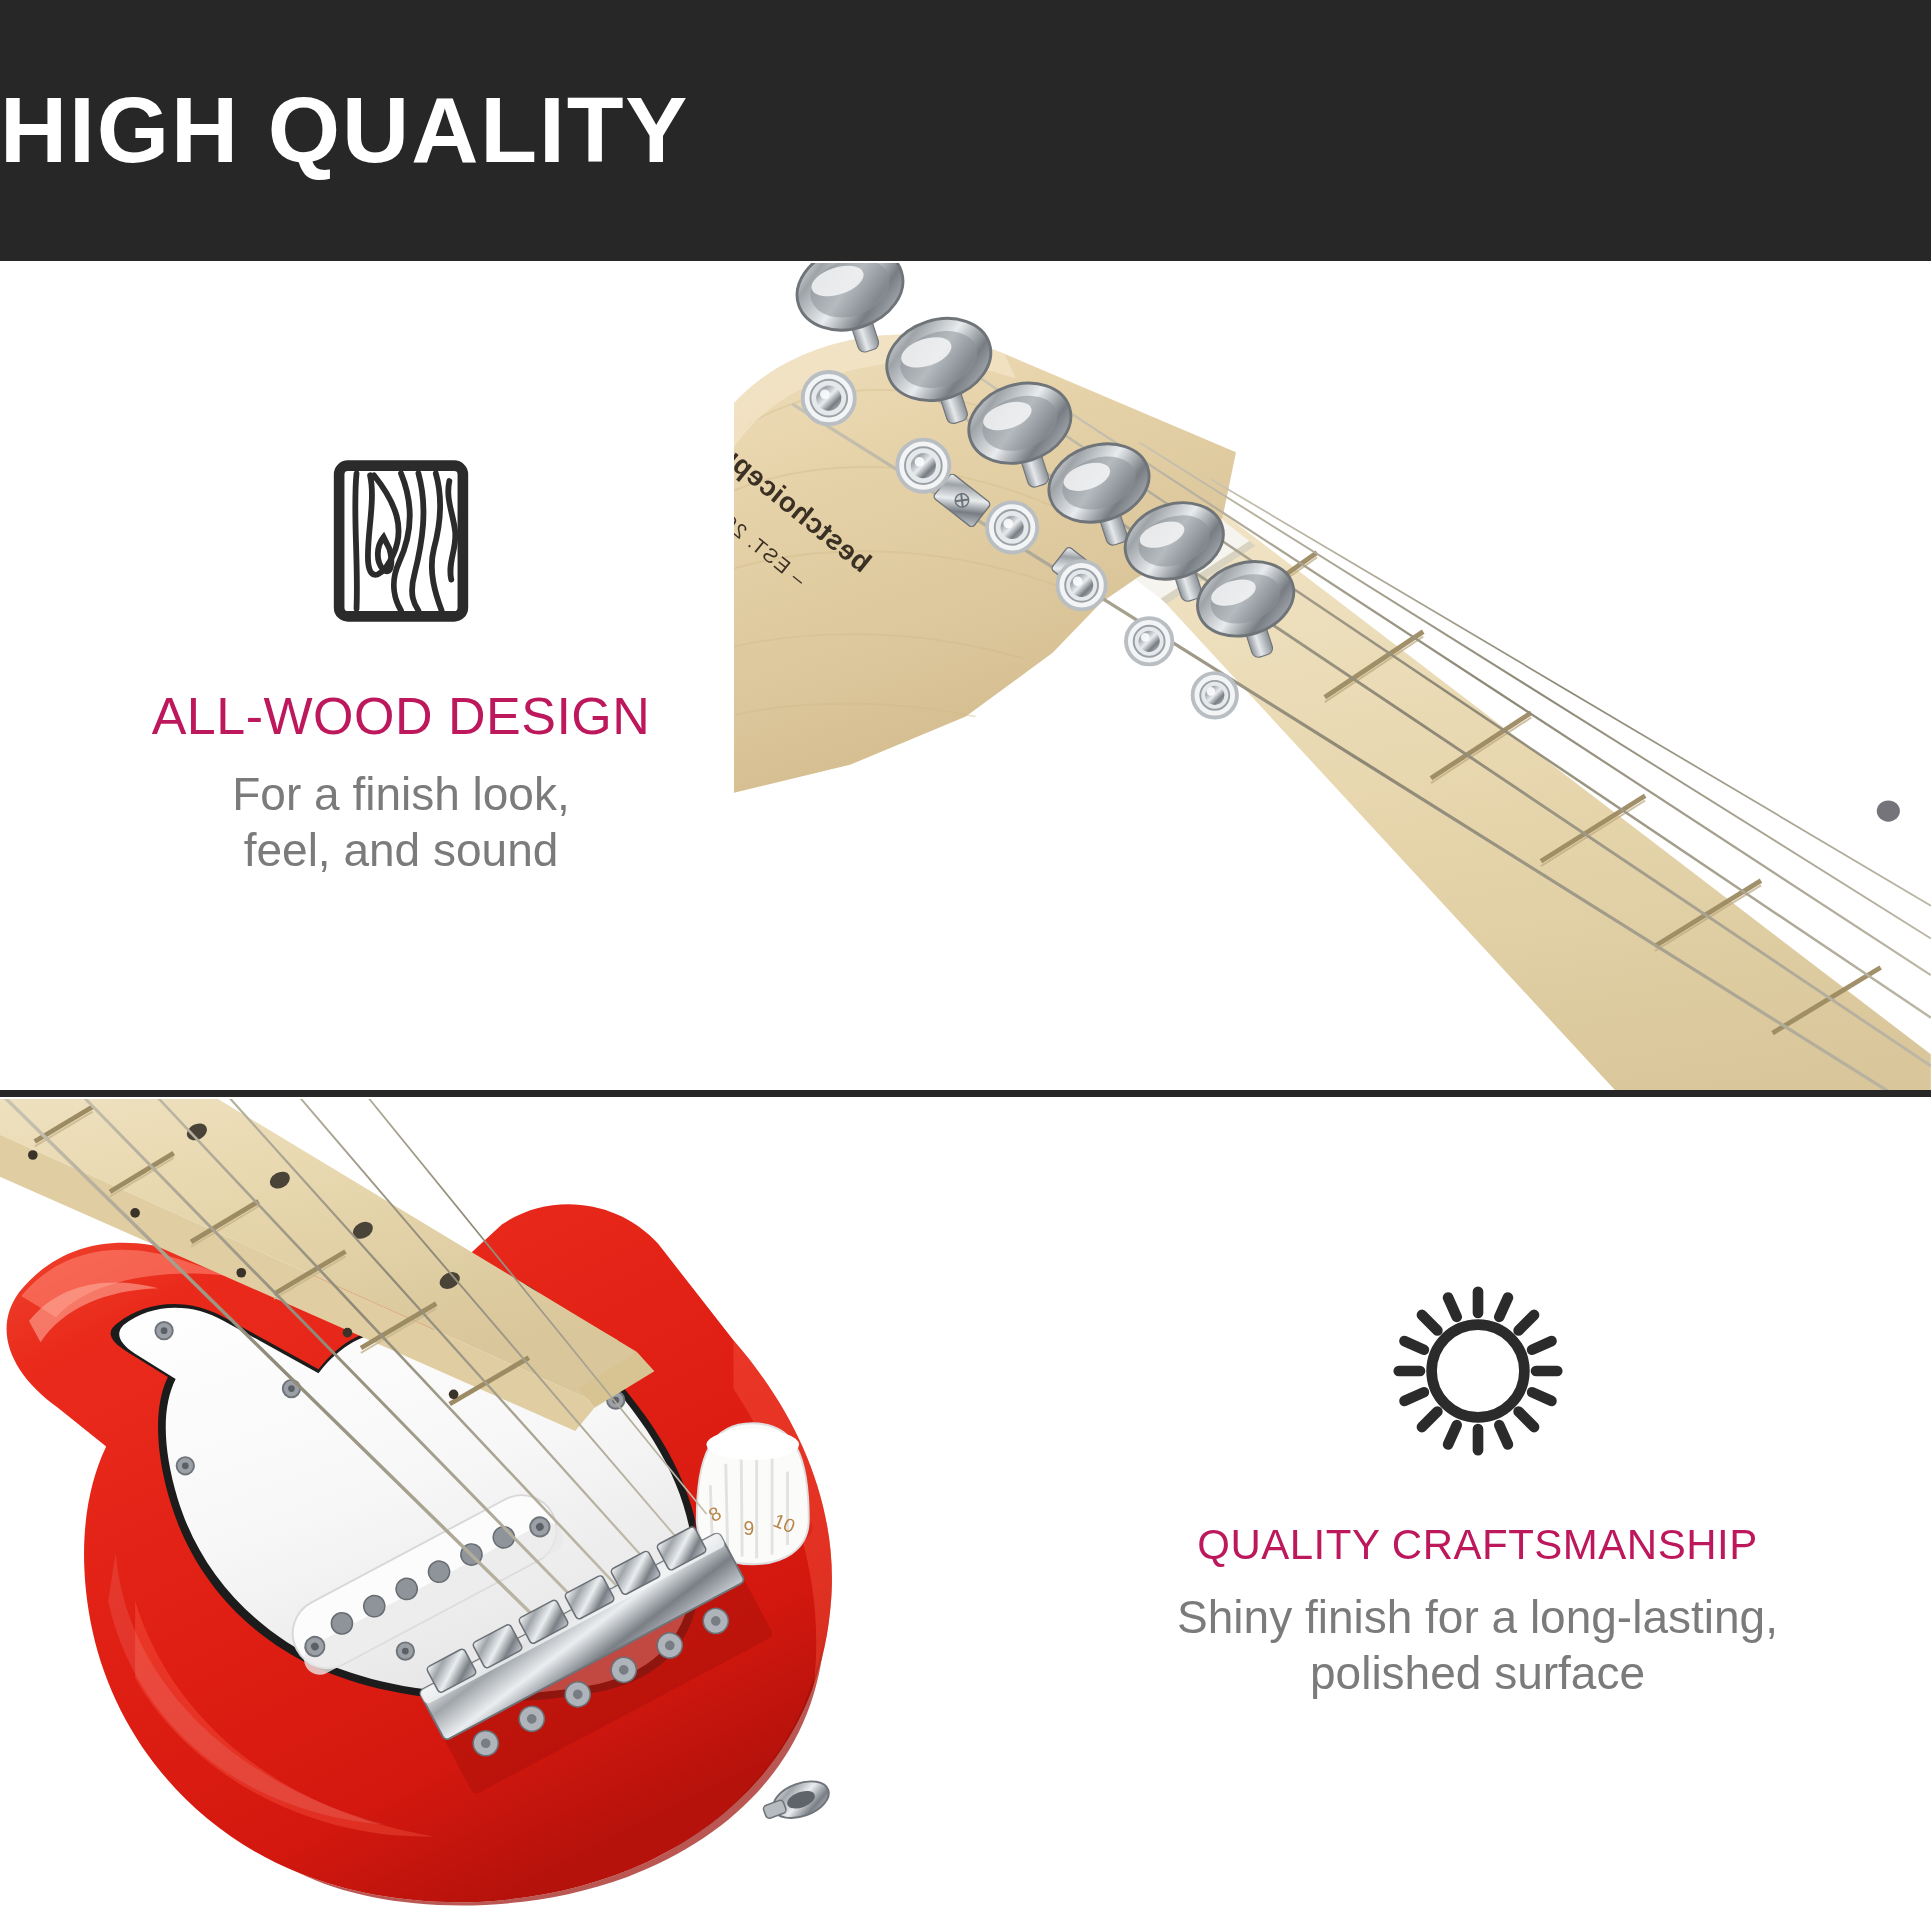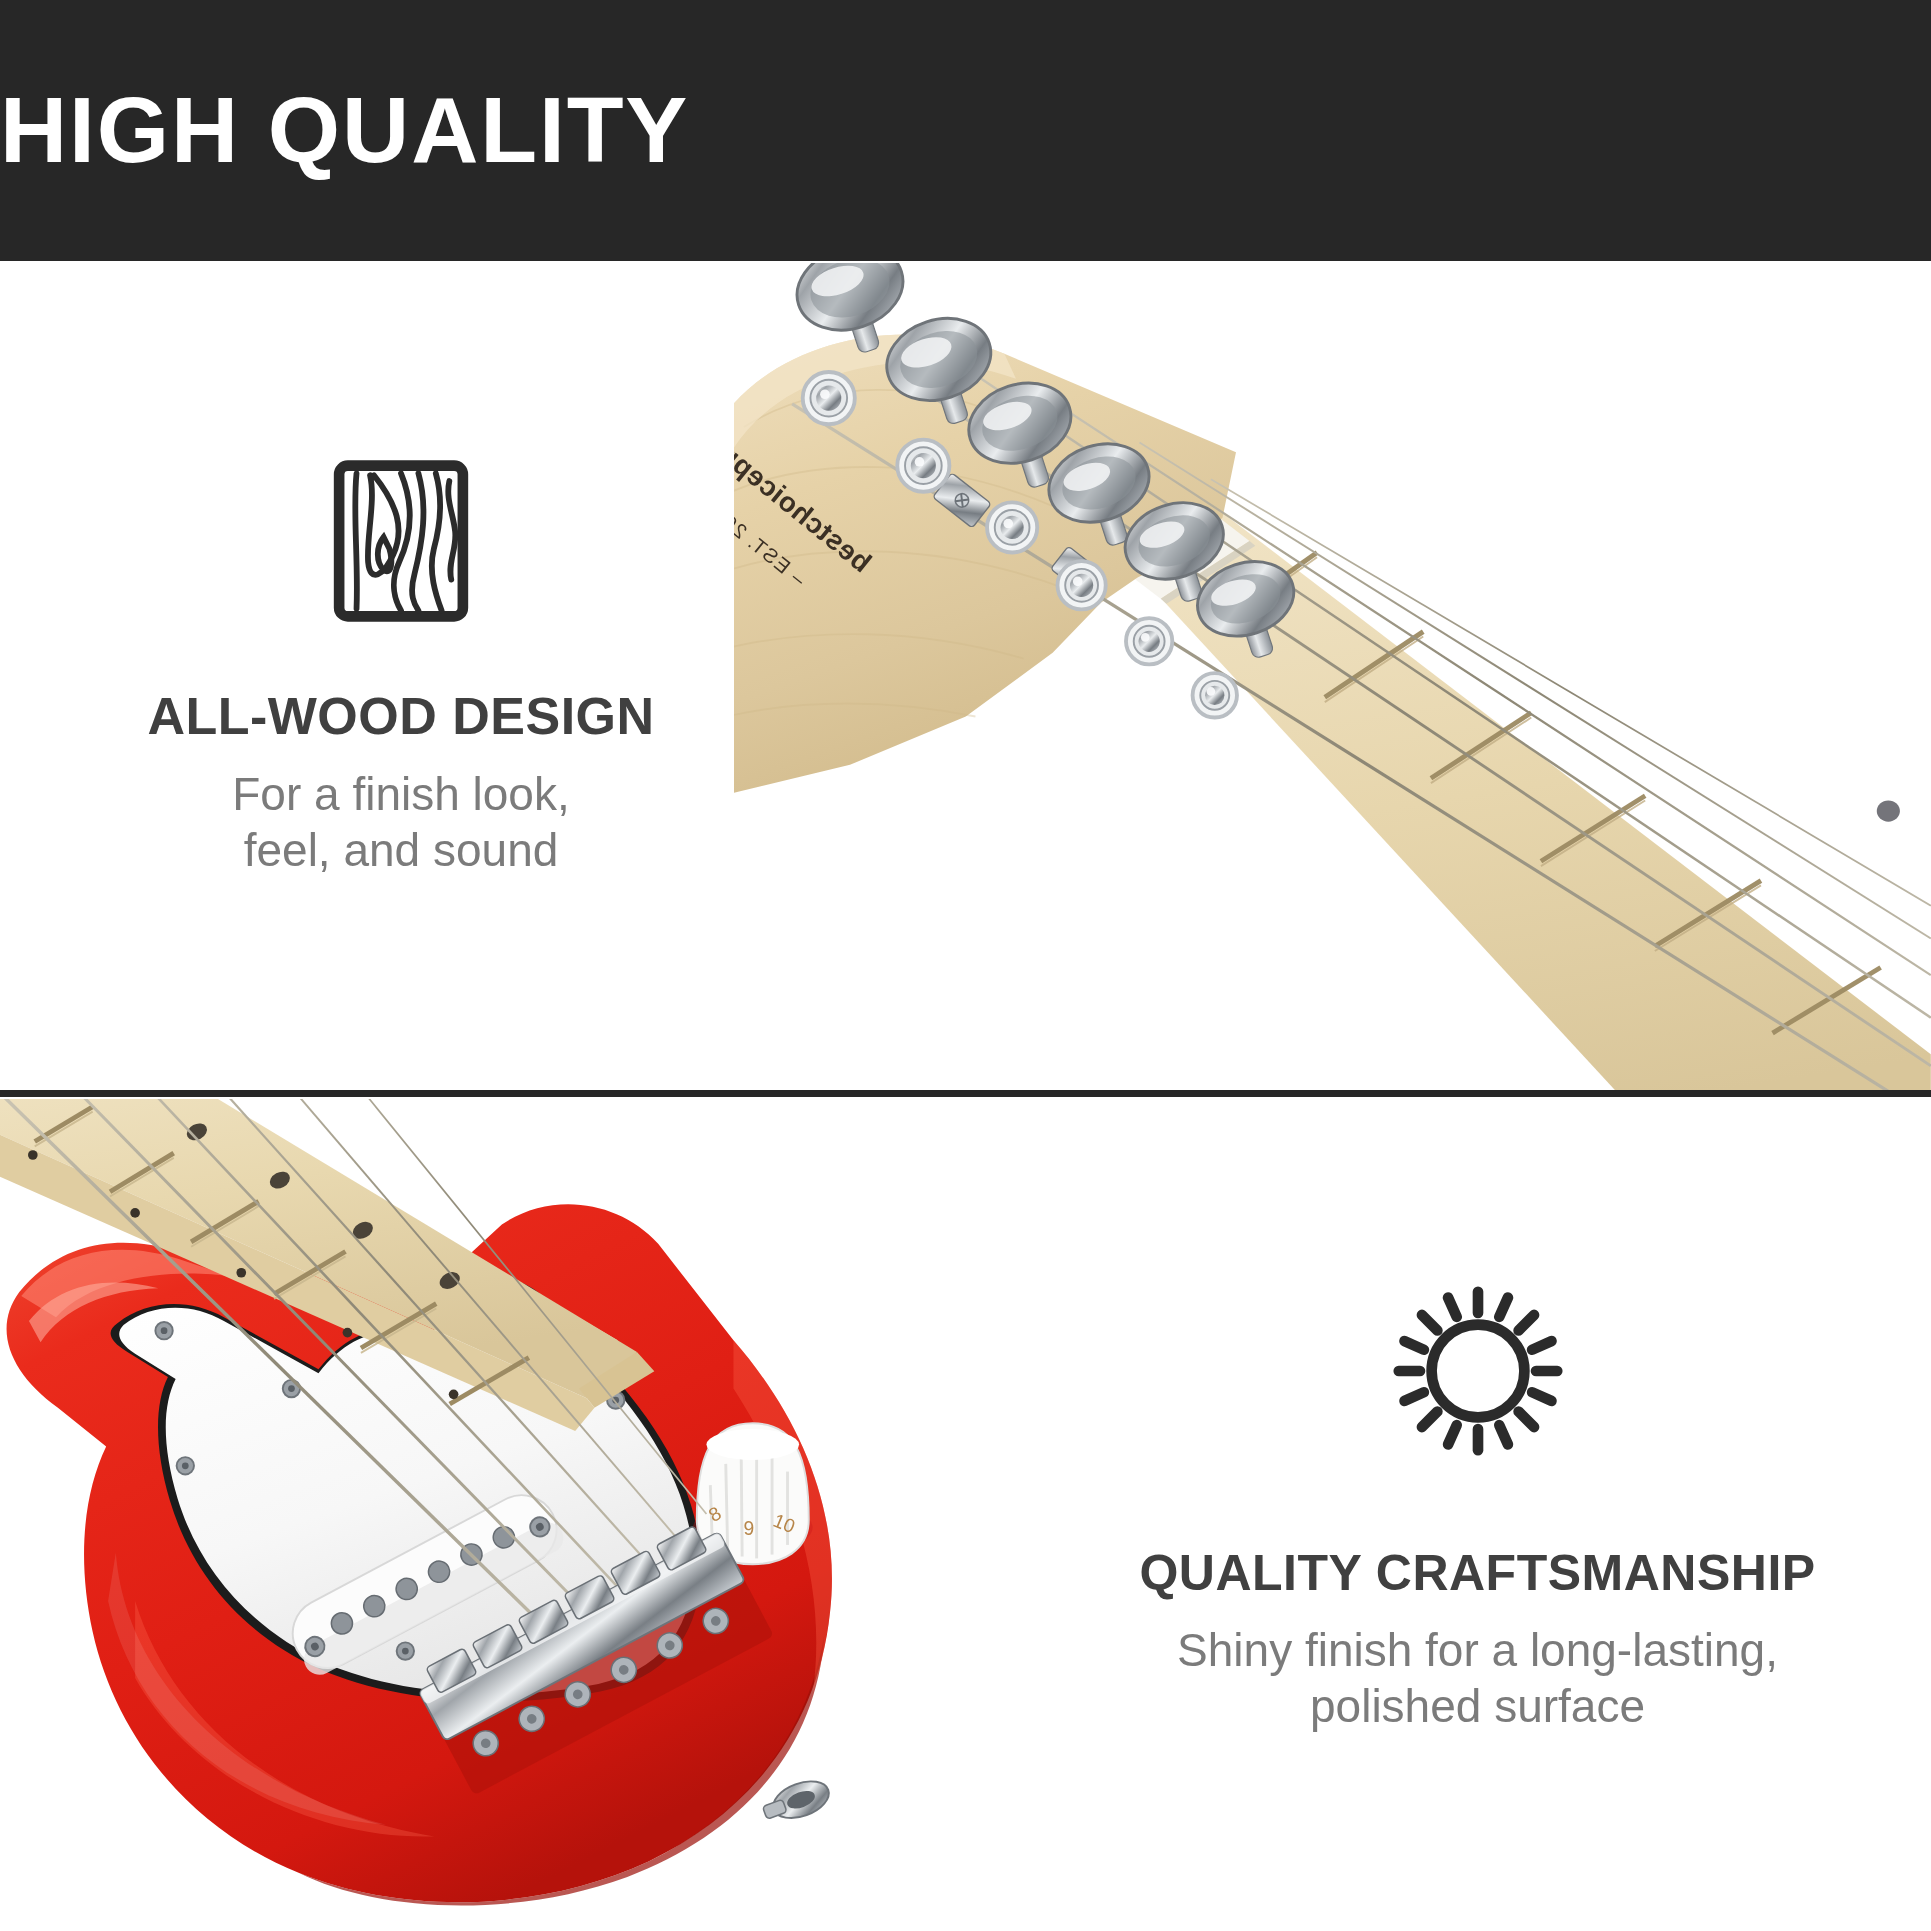--- a/index.html
+++ b/index.html
@@ -30,33 +30,33 @@
   
   .divider {
     position:absolute; left:0; top:1090px; width:1931px; height:6.8px;
     background:#272727;
   }
 
   
   .feature { position:absolute; text-align:center; }
   .feature-icon { display:block; margin:0 auto; }
   .feature-title {
-    font-size:52px; font-weight:bold; color:#404040;
+    font-size:52px; font-weight:normal; color:#be185d;
     letter-spacing:0.5px; line-height:1.1; white-space:nowrap;
   }
   .feature-sub {
     font-size:46px; font-weight:300; color:#7b7b7b;
     line-height:1.22; margin-top:21px;
   }
 
   #feature-wood { left:68px; top:454px; width:666px; }
   #feature-wood .feature-title { margin-top:60px; }
 
   #feature-craft { left:1043px; top:1284px; width:869px; }
-  #feature-craft .feature-title { margin-top:88px; font-size:50px; }
+  #feature-craft .feature-title { margin-top:64px; font-size:42px; }
 
   
   .art { position:absolute; overflow:hidden; }
   #art-head { left:734px; top:263px; width:1197px; height:827px; }
   #art-body { left:0px; top:1099px; width:1023px; height:832px; }
 
   svg { display:block; }
 </style>
 </head>
 <body>

